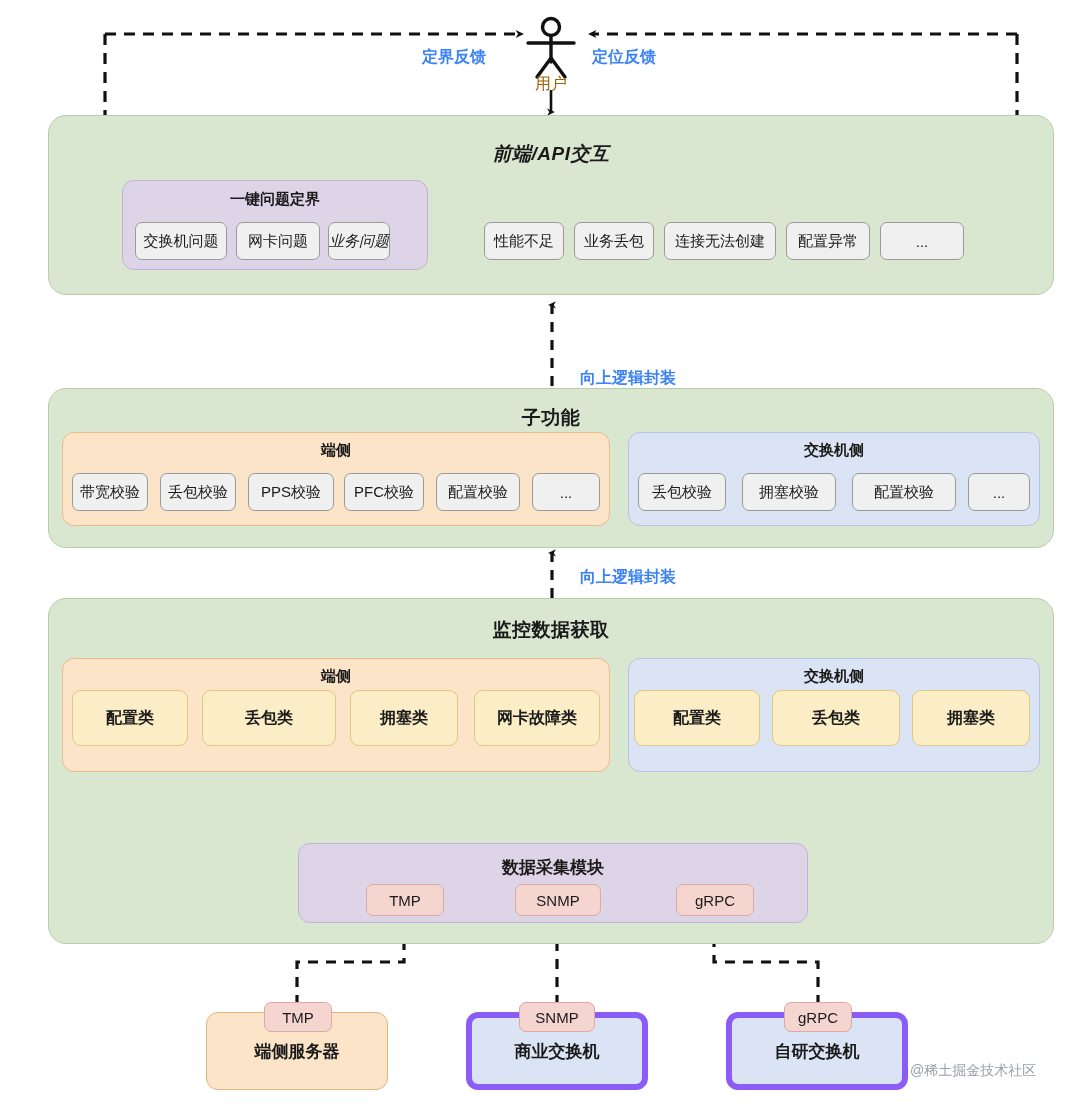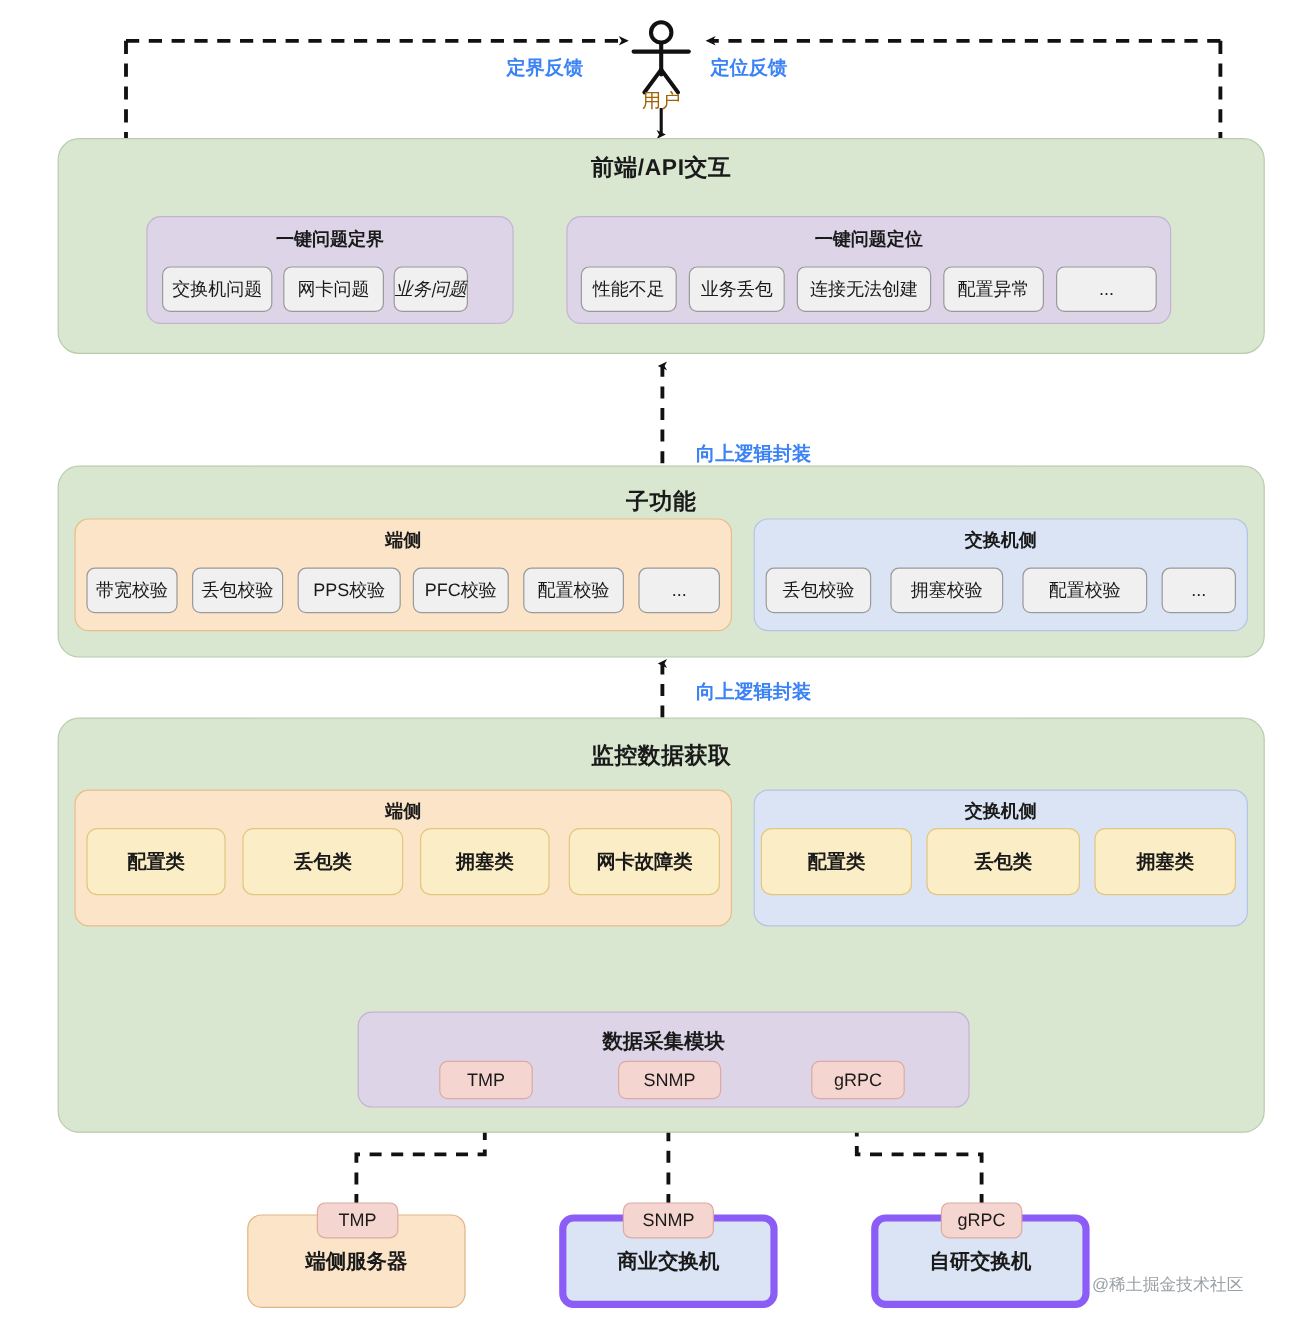--- a/index.html
+++ b/index.html
@@ -172,33 +172,30 @@
     <path d="M297,1005 L297,962 L404,962 L404,922" stroke="#111" stroke-width="3.2" stroke-dasharray="10,8" fill="none" marker-end="url(#arrHead)"></path>
     <path d="M557,1005 L557,922" stroke="#111" stroke-width="3.2" stroke-dasharray="10,8" fill="none" marker-end="url(#arrHead)"></path>
     <path d="M818,1005 L818,962 L714,962 L714,922" stroke="#111" stroke-width="3.2" stroke-dasharray="10,8" fill="none" marker-end="url(#arrHead)"></path>
   </svg>
 
   <div class="red-label" style="left:422px; top:47px;">定界反馈</div>
   <div class="red-label" style="left:592px; top:47px;">定位反馈</div>
   <div class="actor-label" style="left:521px; top:74px; width:60px;">用户</div>
 
   <div class="panel green-panel" style="left:48px; top:115px; width:1006px; height:180px;">
-    <div class="panel-title" style="top:11px;">前端/API交互</div>
+    <div class="panel-title" style="top:25px;font-style:italic;">前端/API交互</div>
   </div>
 
   <div class="sub-panel sub-purple" style="left:122px; top:180px; width:306px; height:90px;">
     <div class="sub-title" style="top:9px;text-align:center;">一键问题定界</div>
   </div>
   <div class="chip chip-gray" style="left:135px; top:222px; width:92px; height:38px;">交换机问题</div>
   <div class="chip chip-gray" style="left:236px; top:222px; width:84px; height:38px;">网卡问题</div>
   <div class="chip chip-gray" style="left:328px; top:222px; width:62px; height:38px;font-style:italic;">业务问题</div>
 
-  <div class="sub-panel sub-purple" style="left:472px; top:180px; width:504px; height:90px;">
-    <div class="sub-title" style="top:9px;">一键问题定位</div>
-  </div>
   <div class="chip chip-gray" style="left:484px; top:222px; width:80px; height:38px;">性能不足</div>
   <div class="chip chip-gray" style="left:574px; top:222px; width:80px; height:38px;">业务丢包</div>
   <div class="chip chip-gray" style="left:664px; top:222px; width:112px; height:38px;">连接无法创建</div>
   <div class="chip chip-gray" style="left:786px; top:222px; width:84px; height:38px;">配置异常</div>
   <div class="chip chip-gray" style="left:880px; top:222px; width:84px; height:38px;">...</div>
 
   <div class="red-label" style="left:580px; top:368px;">向上逻辑封装</div>
 
   <div class="panel green-panel" style="left:48px; top:388px; width:1006px; height:160px;">
     <div class="panel-title" style="top:16px;">子功能</div>

